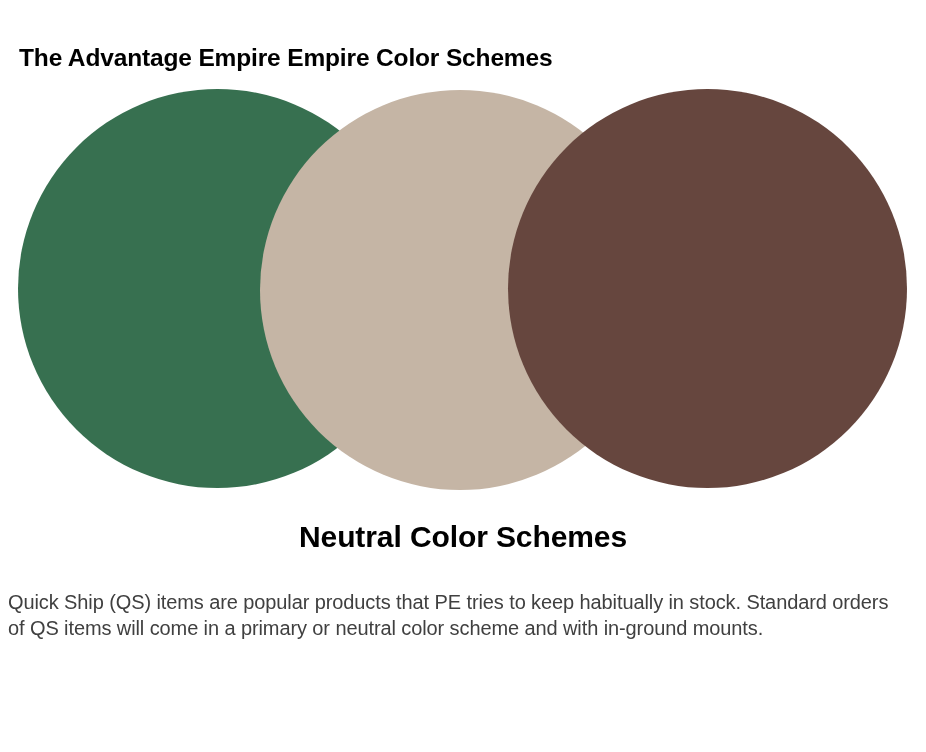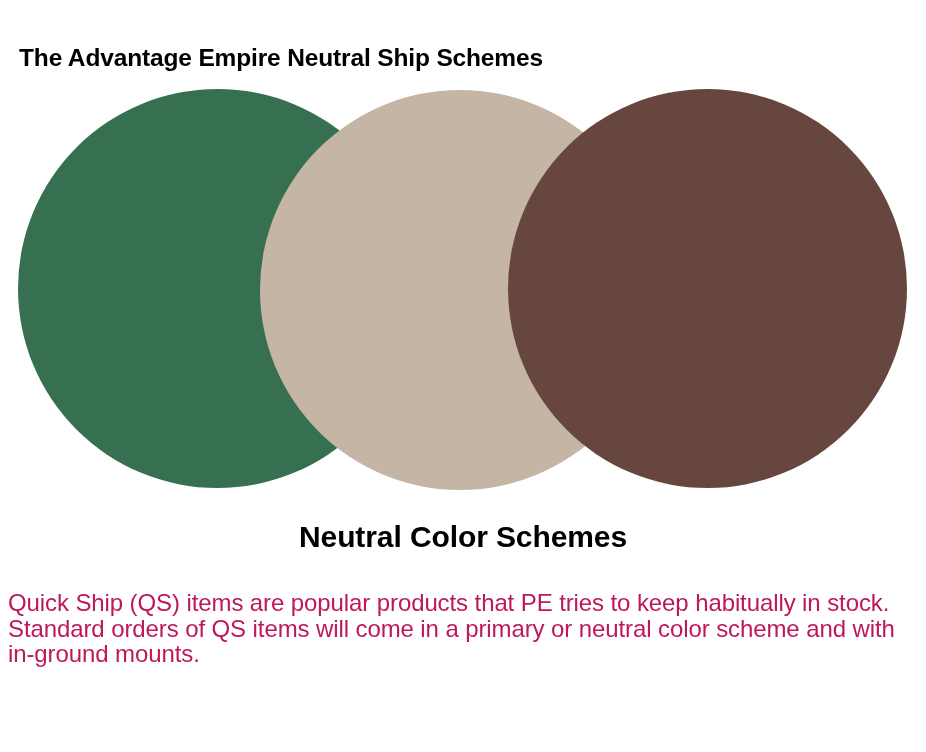--- a/index.html
+++ b/index.html
@@ -87,36 +87,36 @@
   }
 
   
   .body-copy {
     position: absolute;
     left: 8px;
     top: 590px;
     width: 900px;
   }
   .body-paragraph {
-    font-size: 24px;
+    font-size: 20px;
     line-height: 25.5px;
     letter-spacing: -0.1px;
-    color: #be185d;
+    color: #404040;
     margin: 0;
   }
   .body-paragraph + .body-paragraph {
     margin-top: 25px;
   }
 </style>
 </head>
 <body style="background: rgb(255, 255, 255);">
 
 <div class="page">
 
-  <h1 class="page-title">The Advantage Empire Neutral Ship Schemes</h1>
+  <h1 class="page-title">The Advantage Empire Empire Color Schemes</h1>
 
   <div class="swatch-group">
     <div class="swatch swatch-green" style="background: rgb(55, 112, 80);"></div>
     <div class="swatch swatch-beige" style="background: rgb(197, 181, 165);"></div>
     <div class="swatch swatch-brown" style="background: rgb(102, 70, 62);"></div>
   </div>
 
   <div class="swatch-caption">Neutral Color Schemes</div>
 
   <div class="body-copy">

